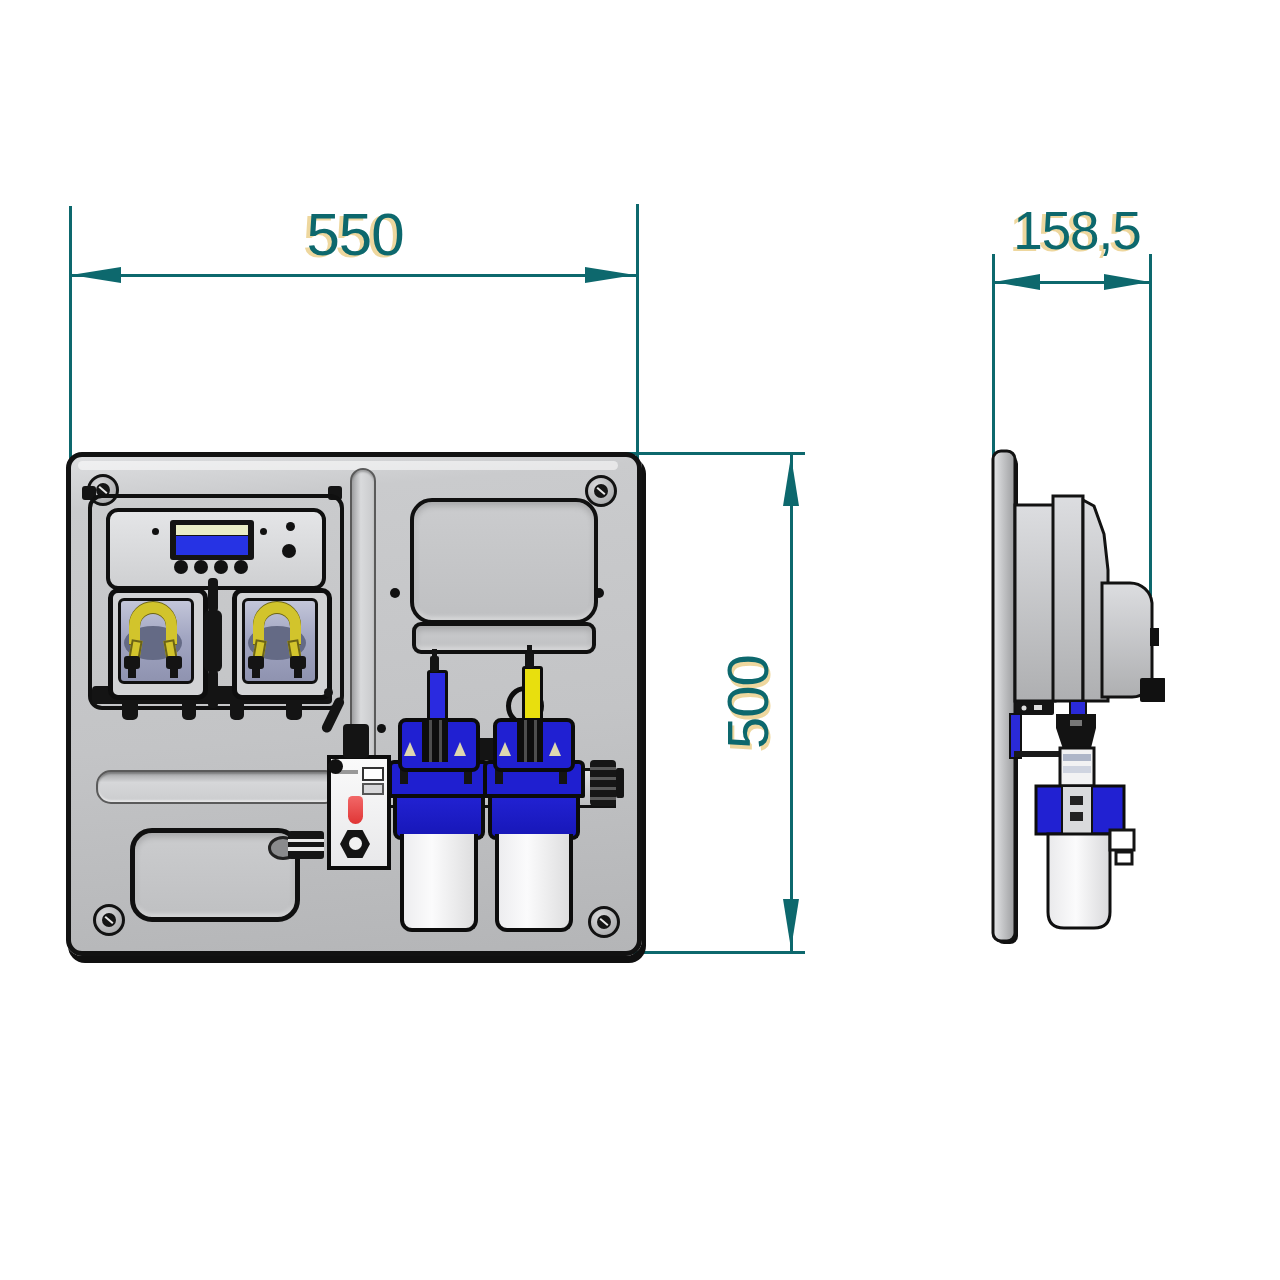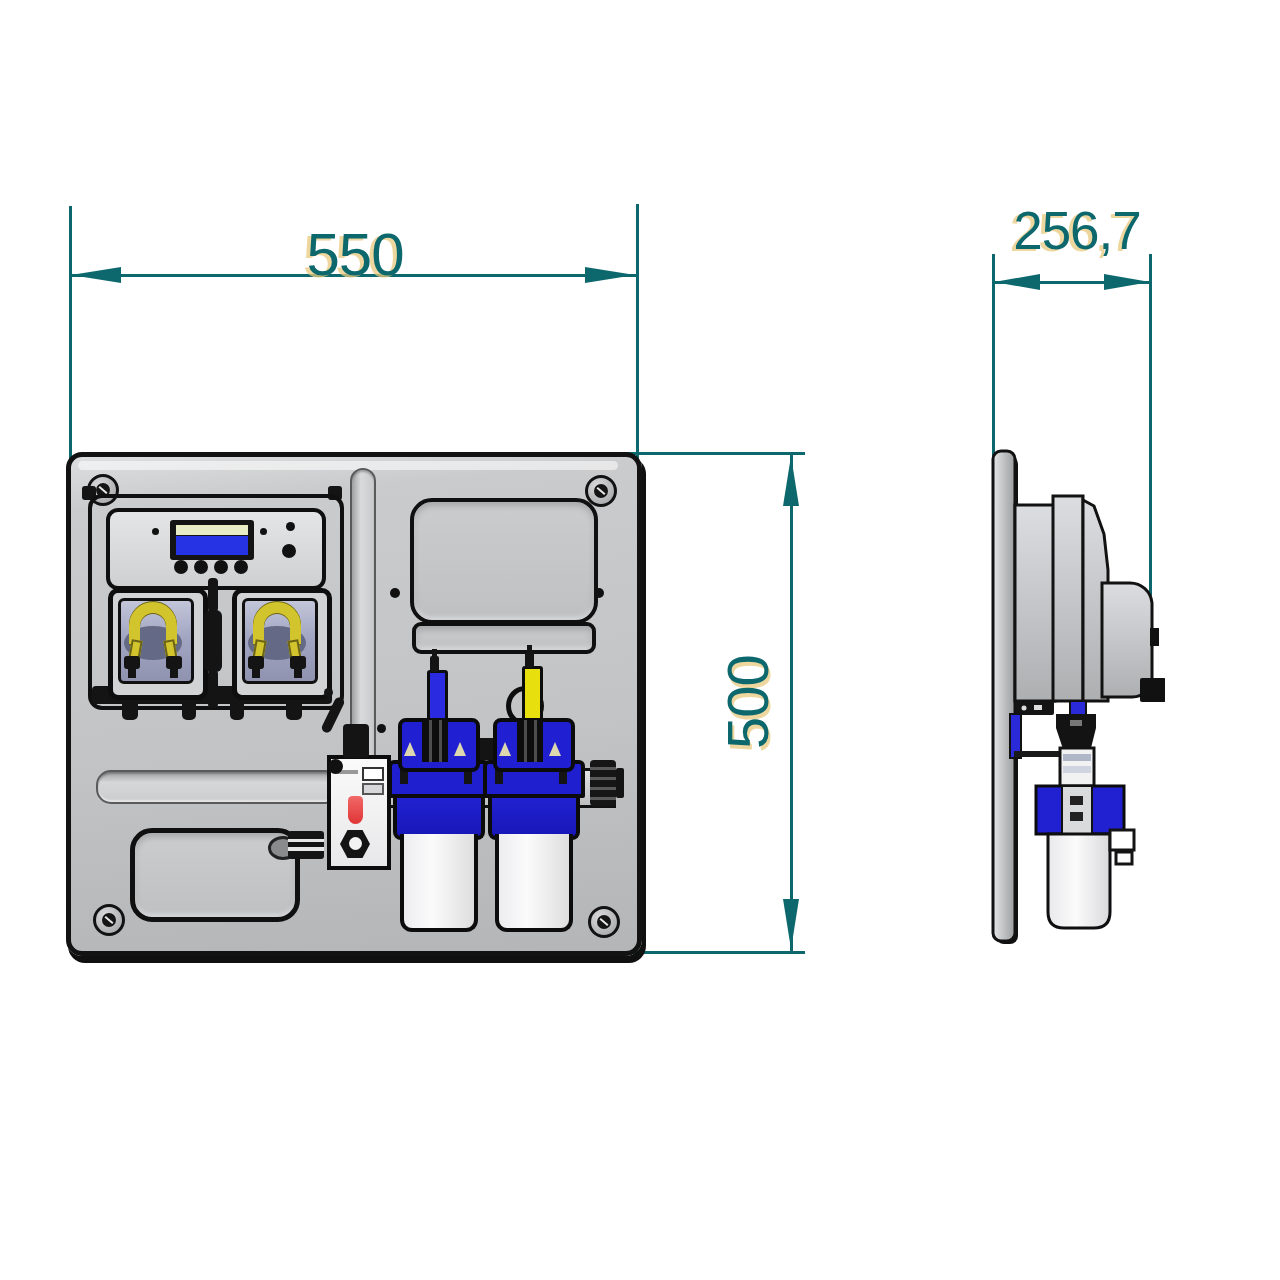--- a/index.html
+++ b/index.html
@@ -49,39 +49,39 @@
 <body>
 
 <div class="canvas">
 
   <div>
     <div class="dline" style="left:69px;top:206px;width:3px;height:258px;"></div>
     <div class="dline" style="left:636px;top:204px;width:3px;height:270px;"></div>
     <div class="dline" style="left:71px;top:274px;width:566px;height:3px;"></div>
     <div class="arr arr-l" style="left:71px;top:267px;"></div>
     <div class="arr arr-r" style="left:585px;top:267px;"></div>
-    <div class="dim-label" style="left:260px;top:200px;width:190px;font-size:60px;margin-top:20px;">550</div>
+    <div class="dim-label" style="left:260px;top:200px;width:190px;font-size:60px;">550</div>
   </div>
 
   <div>
     <div class="dline" style="left:620px;top:452px;width:185px;height:3px;"></div>
     <div class="dline" style="left:618px;top:951px;width:187px;height:3px;"></div>
     <div class="dline" style="left:790px;top:454px;width:3px;height:499px;"></div>
     <div class="arr arr-u" style="left:783px;top:456px;"></div>
     <div class="arr arr-d" style="left:783px;top:899px;"></div>
     <div class="dim-label" style="left:668px;top:674px;width:160px;height:56px;line-height:56px;font-size:58px;transform:rotate(-90deg);">500</div>
   </div>
 
   <div>
     <div class="dline" style="left:992px;top:254px;width:3px;height:210px;"></div>
     <div class="dline" style="left:1149px;top:254px;width:3px;height:342px;"></div>
     <div class="dline" style="left:994px;top:281px;width:156px;height:3px;"></div>
     <div class="arr arr-l" style="left:994px;top:274px;border-right-width:46px;"></div>
     <div class="arr arr-r" style="left:1104px;top:274px;border-left-width:46px;"></div>
-    <div class="dim-label" style="left:988px;top:200px;width:178px;font-size:53px;">256,7</div>
+    <div class="dim-label" style="left:988px;top:200px;width:178px;font-size:53px;">158,5</div>
   </div>
 
   <div class="abs" style="left:66px;top:452px;width:576px;height:504px;">
     <div class="panel" style="left:0;top:0;width:566px;height:494px;"></div>
     <div class="abs" style="left:12px;top:9px;width:540px;height:9px;border-radius:8px;background:rgba(255,255,255,.55);"></div>
 
     <div class="groove" style="left:284px;top:16px;width:22px;height:352px;background:linear-gradient(90deg,#9fa0a2 0%,#d9dadc 40%,#c9cacc 100%);"></div>
     <div class="groove" style="left:30px;top:318px;width:240px;height:30px;"></div>
     <div class="recess" style="left:64px;top:376px;width:160px;height:84px;"></div>
     <div class="recess" style="left:344px;top:46px;width:180px;height:118px;border-width:4px;"></div>

